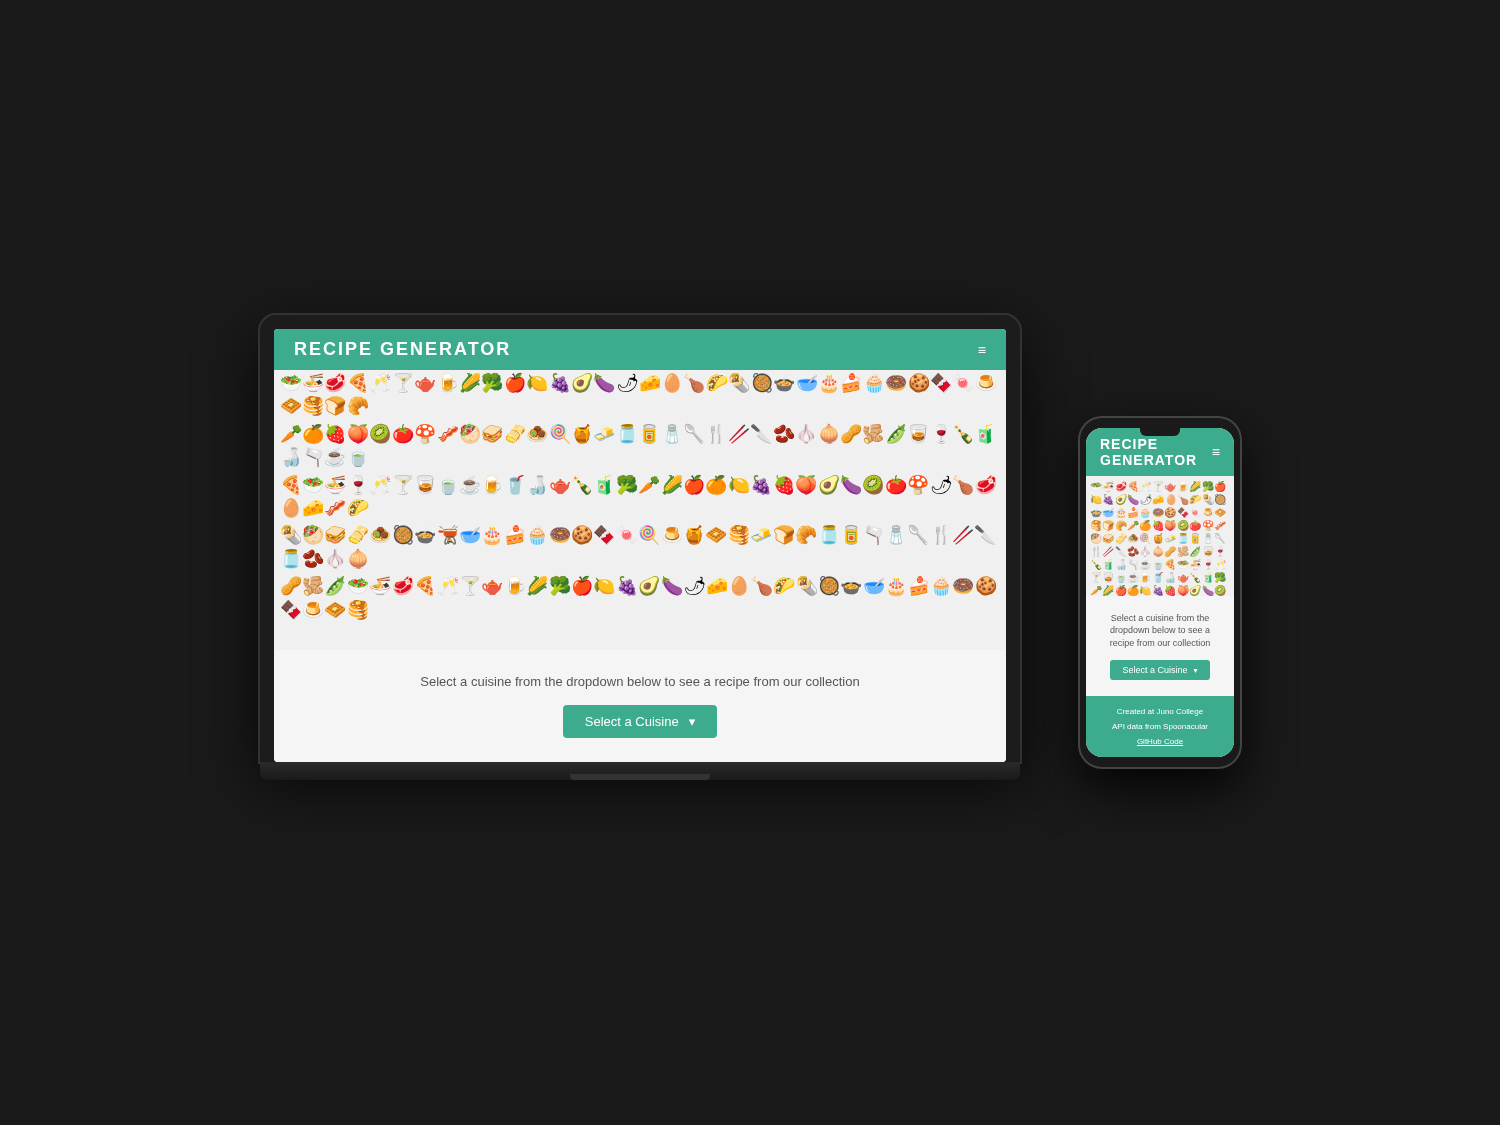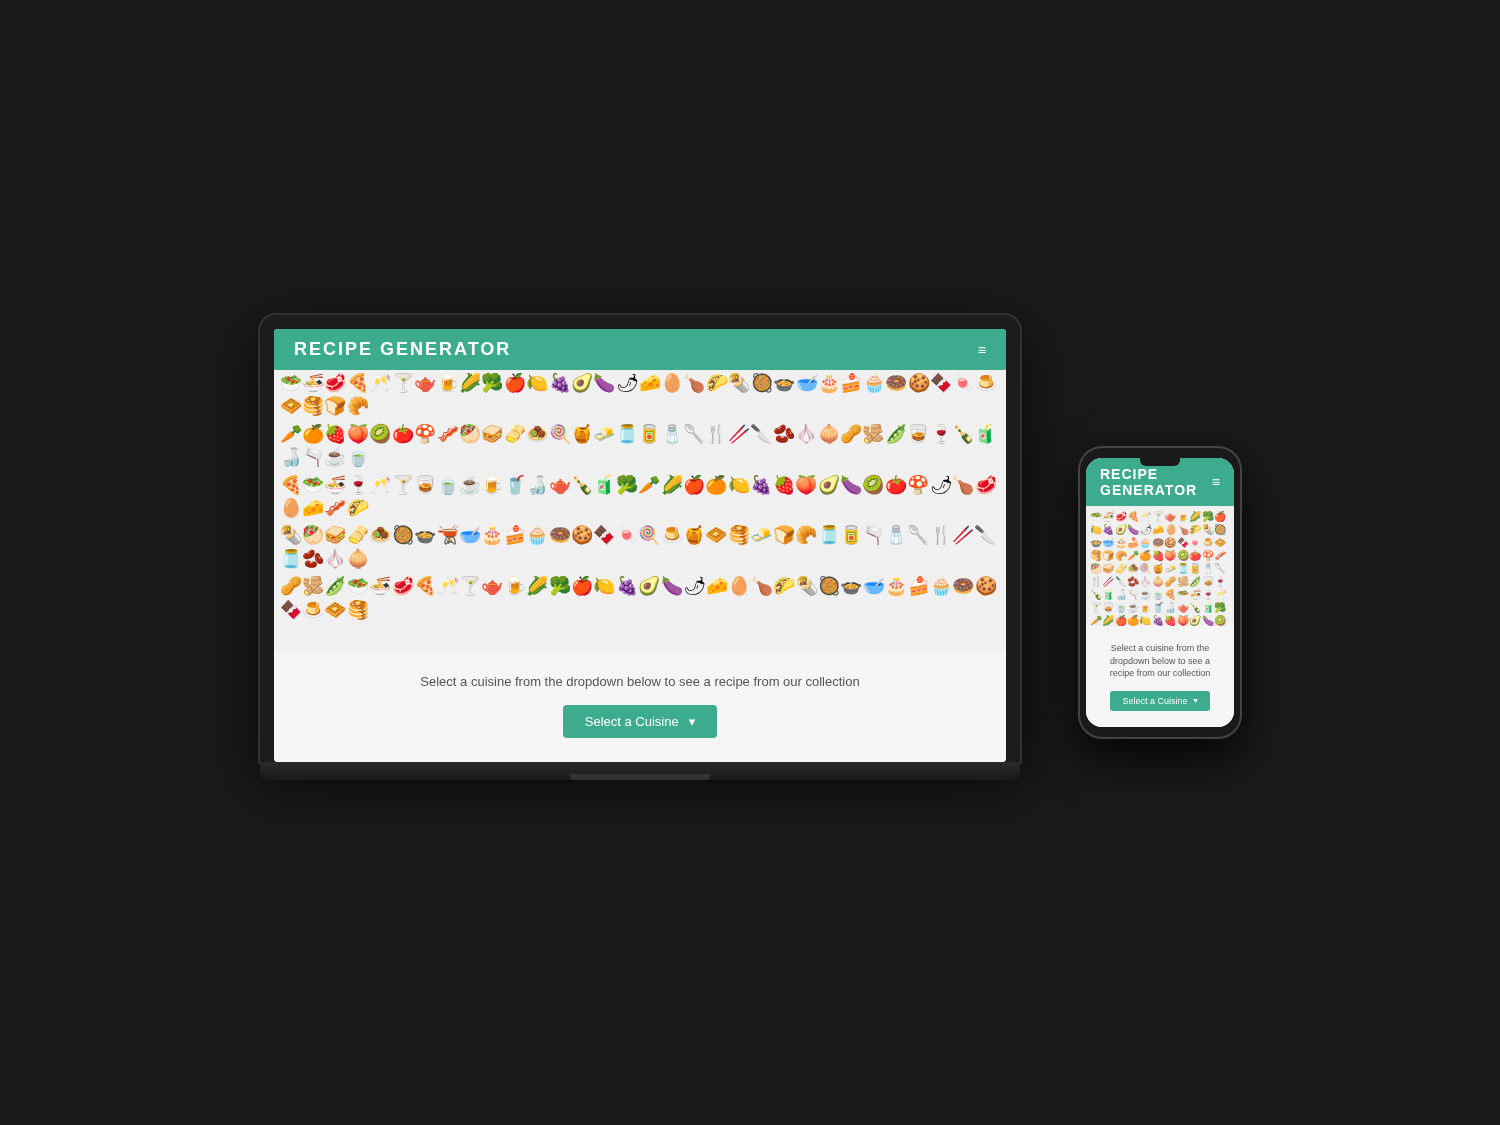--- a/index.html
+++ b/index.html
@@ -318,18 +318,23 @@
         </div>
 
         <div class="app-content">
           <p class="app-content-text">Select a cuisine from the dropdown below to see a recipe from our collection</p>
           <button class="select-cuisine-btn">
             <span>Select a Cuisine</span>
             <span class="chevron">▾</span>
           </button>
         </div>
 
+        <div class="app-footer">
+          <a class="footer-link">Created at Juno College</a>
+          <a class="footer-link">API data from Spoonacular</a>
+          <a class="footer-link" style="text-decoration:underline;">GitHub Code</a>
+        </div>
 
       </div>
     </div>
   </div>
 
 </div>
 
 </body></html>

